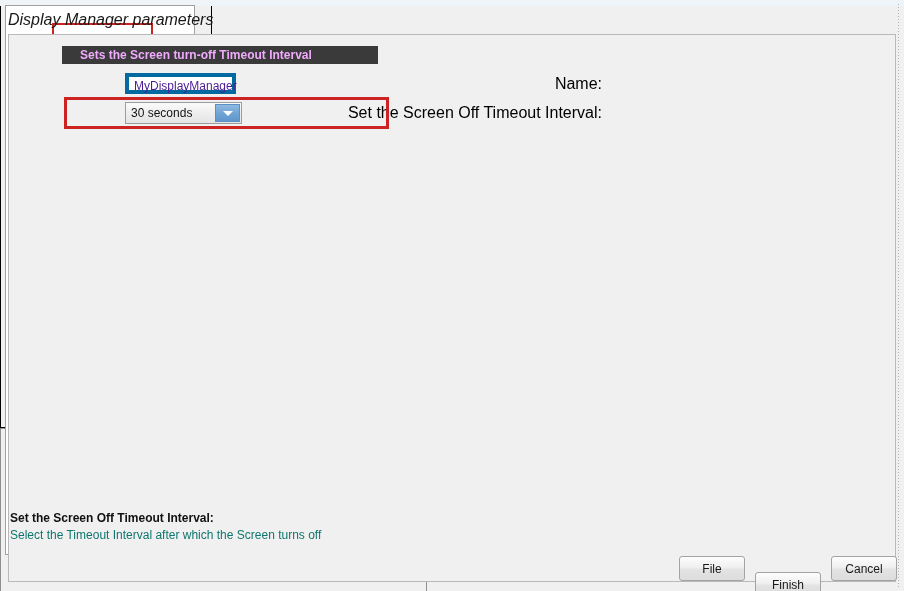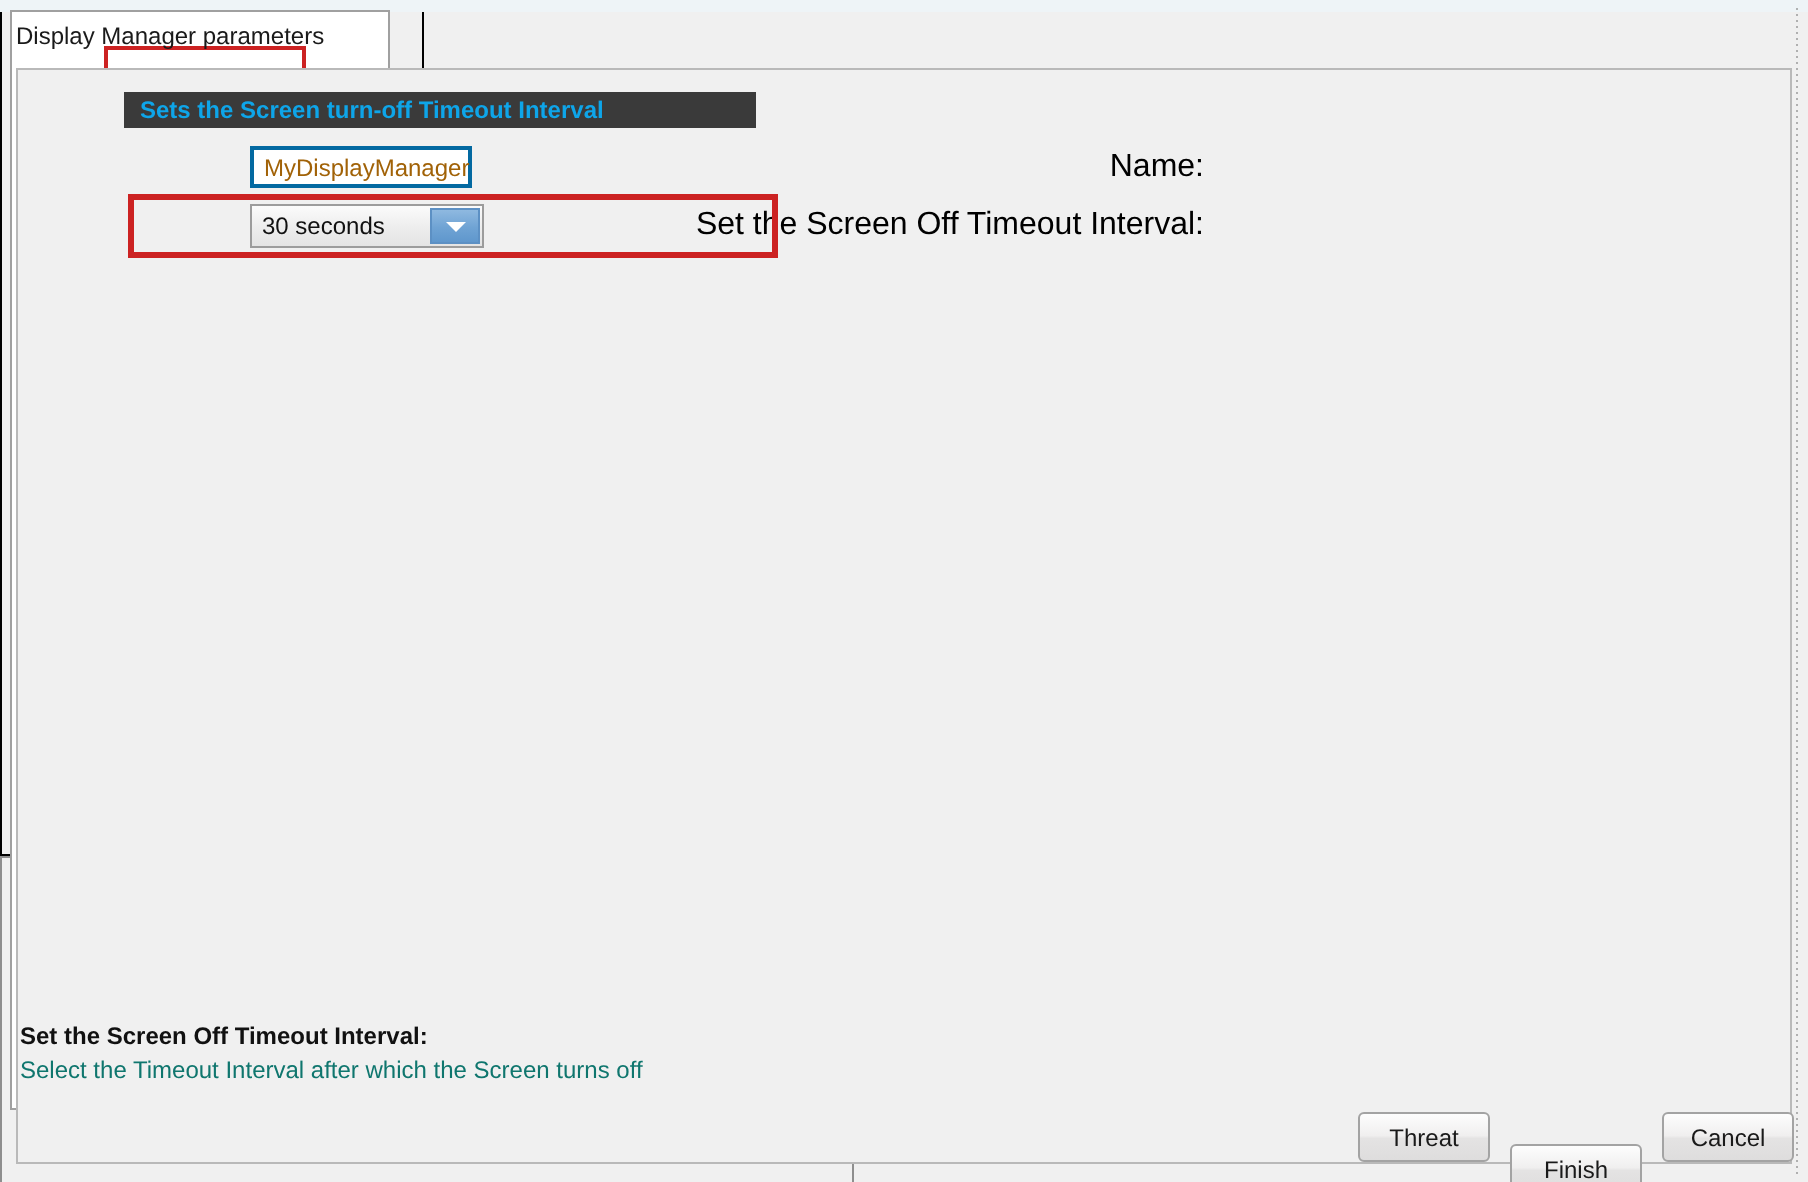--- a/index.html
+++ b/index.html
@@ -129,44 +129,44 @@
     position:absolute;left:46px;top:17px;width:101px;height:17px;
     border:2px solid #cc2222;box-sizing:border-box;pointer-events:none;
   }
 
   
   #param-frame{
     left:470px;top:67px;width:427px;height:428px;
     background:#f0f0f0;border:1px solid #8e8e8e;box-sizing:border-box;
   }
   #param-title{
-    position:absolute;left:8px;top:11px;font-size:12px;color:#1a1a1a;
+    position:absolute;left:8px;top:11px;font-size:16px;color:#1a1a1a;font-style:italic;
   }
   #group-box{
     position:absolute;left:8px;top:34px;right:8px;bottom:9px;
     background:#f0f0f0;border:1px solid #b9b9b9;box-sizing:border-box;
   }
   #group-head{
     position:absolute;left:53px;top:11px;width:316px;height:18px;
-    background:#3a3a3a;color:#0ea5e9;font-weight:bold;font-size:12px;
-    line-height:18px;padding-left:8px;box-sizing:border-box;white-space:nowrap;
+    background:#3a3a3a;color:#f0abfc;font-weight:bold;font-size:12px;
+    line-height:18px;padding-left:18px;box-sizing:border-box;white-space:nowrap;
   }
   .field-row{position:absolute;height:22px;}
   #row-name{left:0;right:0;top:38px;}
   #row-timeout{left:0;right:0;top:67px;}
   .field-label{
     position:absolute;right:0;top:0;height:22px;line-height:22px;
     font-size:16px;text-align:right;white-space:nowrap;
   }
   #lbl-name{right:293px;}
   #lbl-timeout{right:293px;}
   .text-input{
     position:absolute;left:116px;top:0;width:111px;height:21px;
-    background:#ffffff;border:2px solid #0369a1;box-sizing:border-box;
-    font-size:12px;line-height:19px;padding-left:5px;color:#a16207;
+    background:#ffffff;border:4px solid #0369a1;box-sizing:border-box;
+    font-size:12px;line-height:19px;padding-left:5px;color:#4c1d95;
     font-family:"Liberation Sans", sans-serif;
   }
   .combo{
     position:absolute;left:116px;top:0;width:117px;height:22px;
     background:linear-gradient(to bottom,#fbfbfb 0%,#eeeeee 50%,#e4e4e4 100%);
     border:1px solid #9c9c9c;box-sizing:border-box;
     font-size:12px;line-height:20px;padding-left:5px;color:#111;
     white-space:nowrap;overflow:hidden;
   }
   .combo .arrowbtn{
@@ -285,17 +285,17 @@
         </div>
       </div>
 
       <div id="timeout-hl"></div>
     </div>
   </div>
 
   <div id="desc-title">Set the Screen Off Timeout Interval:</div>
   <div id="desc-text">Select the Timeout Interval after which the Screen turns off</div>
 
-  <div class="actbtn" id="btn-apply">Threat</div>
+  <div class="actbtn" id="btn-apply">File</div>
   <div class="actbtn" id="btn-finish">Finish</div>
   <div class="actbtn" id="btn-cancel">Cancel</div>
 
 </div>
 
 </body></html>

